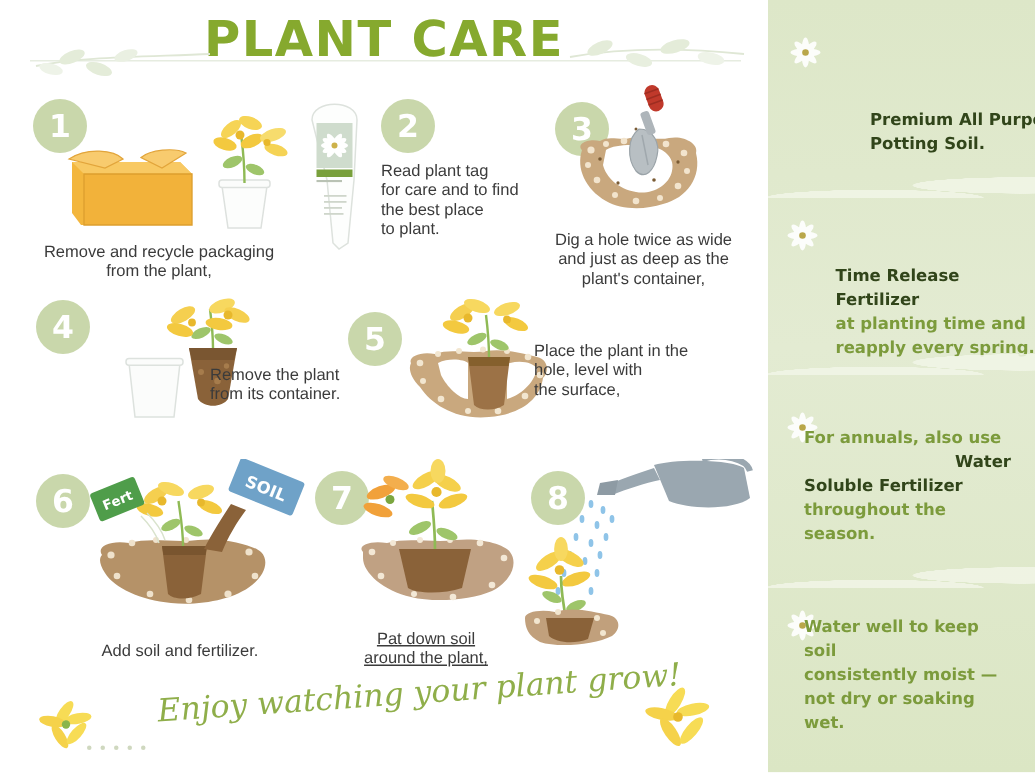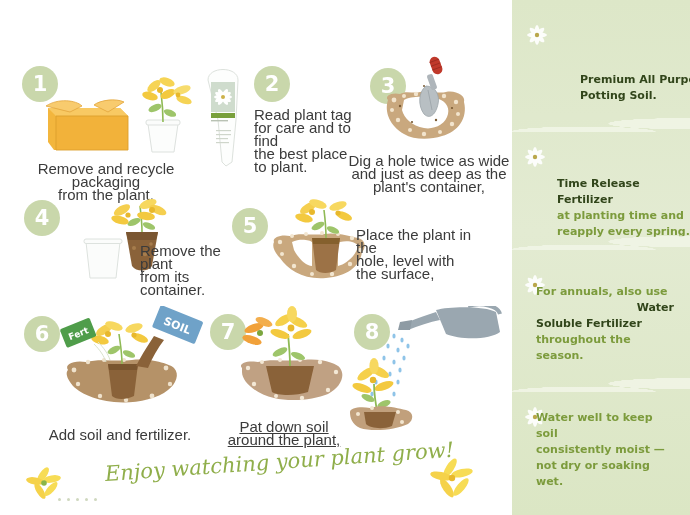--- a/index.html
+++ b/index.html
@@ -27,21 +27,21 @@
   
   .step{position:absolute;}
   .badge{
     position:absolute;width:36px;height:36px;border-radius:50%;
     background:#c9d7ab;color:#ffffff;
     font-family:"DejaVu Sans", sans-serif;font-weight:bold;font-size:21px;
     display:flex;align-items:center;justify-content:center;
     line-height:1;
   }
   .cap{
-    position:absolute;color:#3b3b3b;font-size:15px;line-height:13px;
+    position:absolute;color:#3b3b3b;font-size:11px;line-height:13px;
     font-family:"Liberation Sans", sans-serif;
   }
   .cap.center{text-align:center;}
   .cap.left{text-align:left;}
 
   
   .tagline{
     position:absolute;left:105px;top:462px;width:300px;
     color:#8fae4a;font-size:21px;
     font-family:"DejaVu Serif", serif;font-style:italic;
@@ -76,20 +76,38 @@
   
   .ill{position:absolute;}
 </style>
 </head>
 <body>
 
 <div id="page">
 
   <div class="main">
 
+    <div class="title-wrap">
+      <div class="title">PLANT CARE</div>
+      <div class="vine"></div>
+      <svg class="leafdeco" style="left:22px;top:22px;" width="120" height="26" viewBox="0 0 120 26">
+        <path d="M2,18 C30,12 70,12 118,10" stroke="#dfe7d5" stroke-width="1.2" fill="none"></path>
+        <ellipse cx="26" cy="12" rx="9" ry="4" fill="#e4ecd9" transform="rotate(-22 26 12)"></ellipse>
+        <ellipse cx="44" cy="20" rx="9" ry="4" fill="#e4ecd9" transform="rotate(18 44 20)"></ellipse>
+        <ellipse cx="62" cy="11" rx="8" ry="3.6" fill="#eaf0e2" transform="rotate(-18 62 11)"></ellipse>
+        <ellipse cx="12" cy="20" rx="8" ry="3.6" fill="#eef3e8" transform="rotate(14 12 20)"></ellipse>
+      </svg>
+      <svg class="leafdeco" style="left:378px;top:18px;" width="120" height="28" viewBox="0 0 120 28">
+        <path d="M2,16 C36,10 78,10 118,14" stroke="#dfe7d5" stroke-width="1.2" fill="none"></path>
+        <ellipse cx="22" cy="10" rx="9" ry="4" fill="#e4ecd9" transform="rotate(-24 22 10)"></ellipse>
+        <ellipse cx="48" cy="18" rx="9" ry="4" fill="#e8efdf" transform="rotate(16 48 18)"></ellipse>
+        <ellipse cx="72" cy="9" rx="10" ry="4.2" fill="#e4ecd9" transform="rotate(-16 72 9)"></ellipse>
+        <ellipse cx="96" cy="17" rx="9" ry="4" fill="#eef3e8" transform="rotate(12 96 17)"></ellipse>
+      </svg>
+    </div>
 
     <div class="step" style="left:16px;top:60px;width:180px;height:120px;">
       <div class="badge" style="left:6px;top:6px;">1</div>
       <svg class="ill" style="left:8px;top:12px;" width="175" height="88" viewBox="0 0 175 88">
 
         <path d="M24,36 L96,36 L104,44 L104,78 L30,78 L24,70 Z" fill="#f3b63d"></path>
         <path d="M24,36 L96,36 L104,44 L32,44 Z" fill="#f8c963"></path>
         <path d="M32,44 L104,44 L104,78 L32,78 Z" fill="#f2b23a"></path>
         <path d="M22,34 C34,26 52,28 58,34 L46,40 Z" fill="#f8cb6e" stroke="#e2a53b" stroke-width="0.8"></path>
         <path d="M100,30 C92,26 76,28 70,33 L84,40 Z" fill="#f8cb6e" stroke="#e2a53b" stroke-width="0.8"></path>

